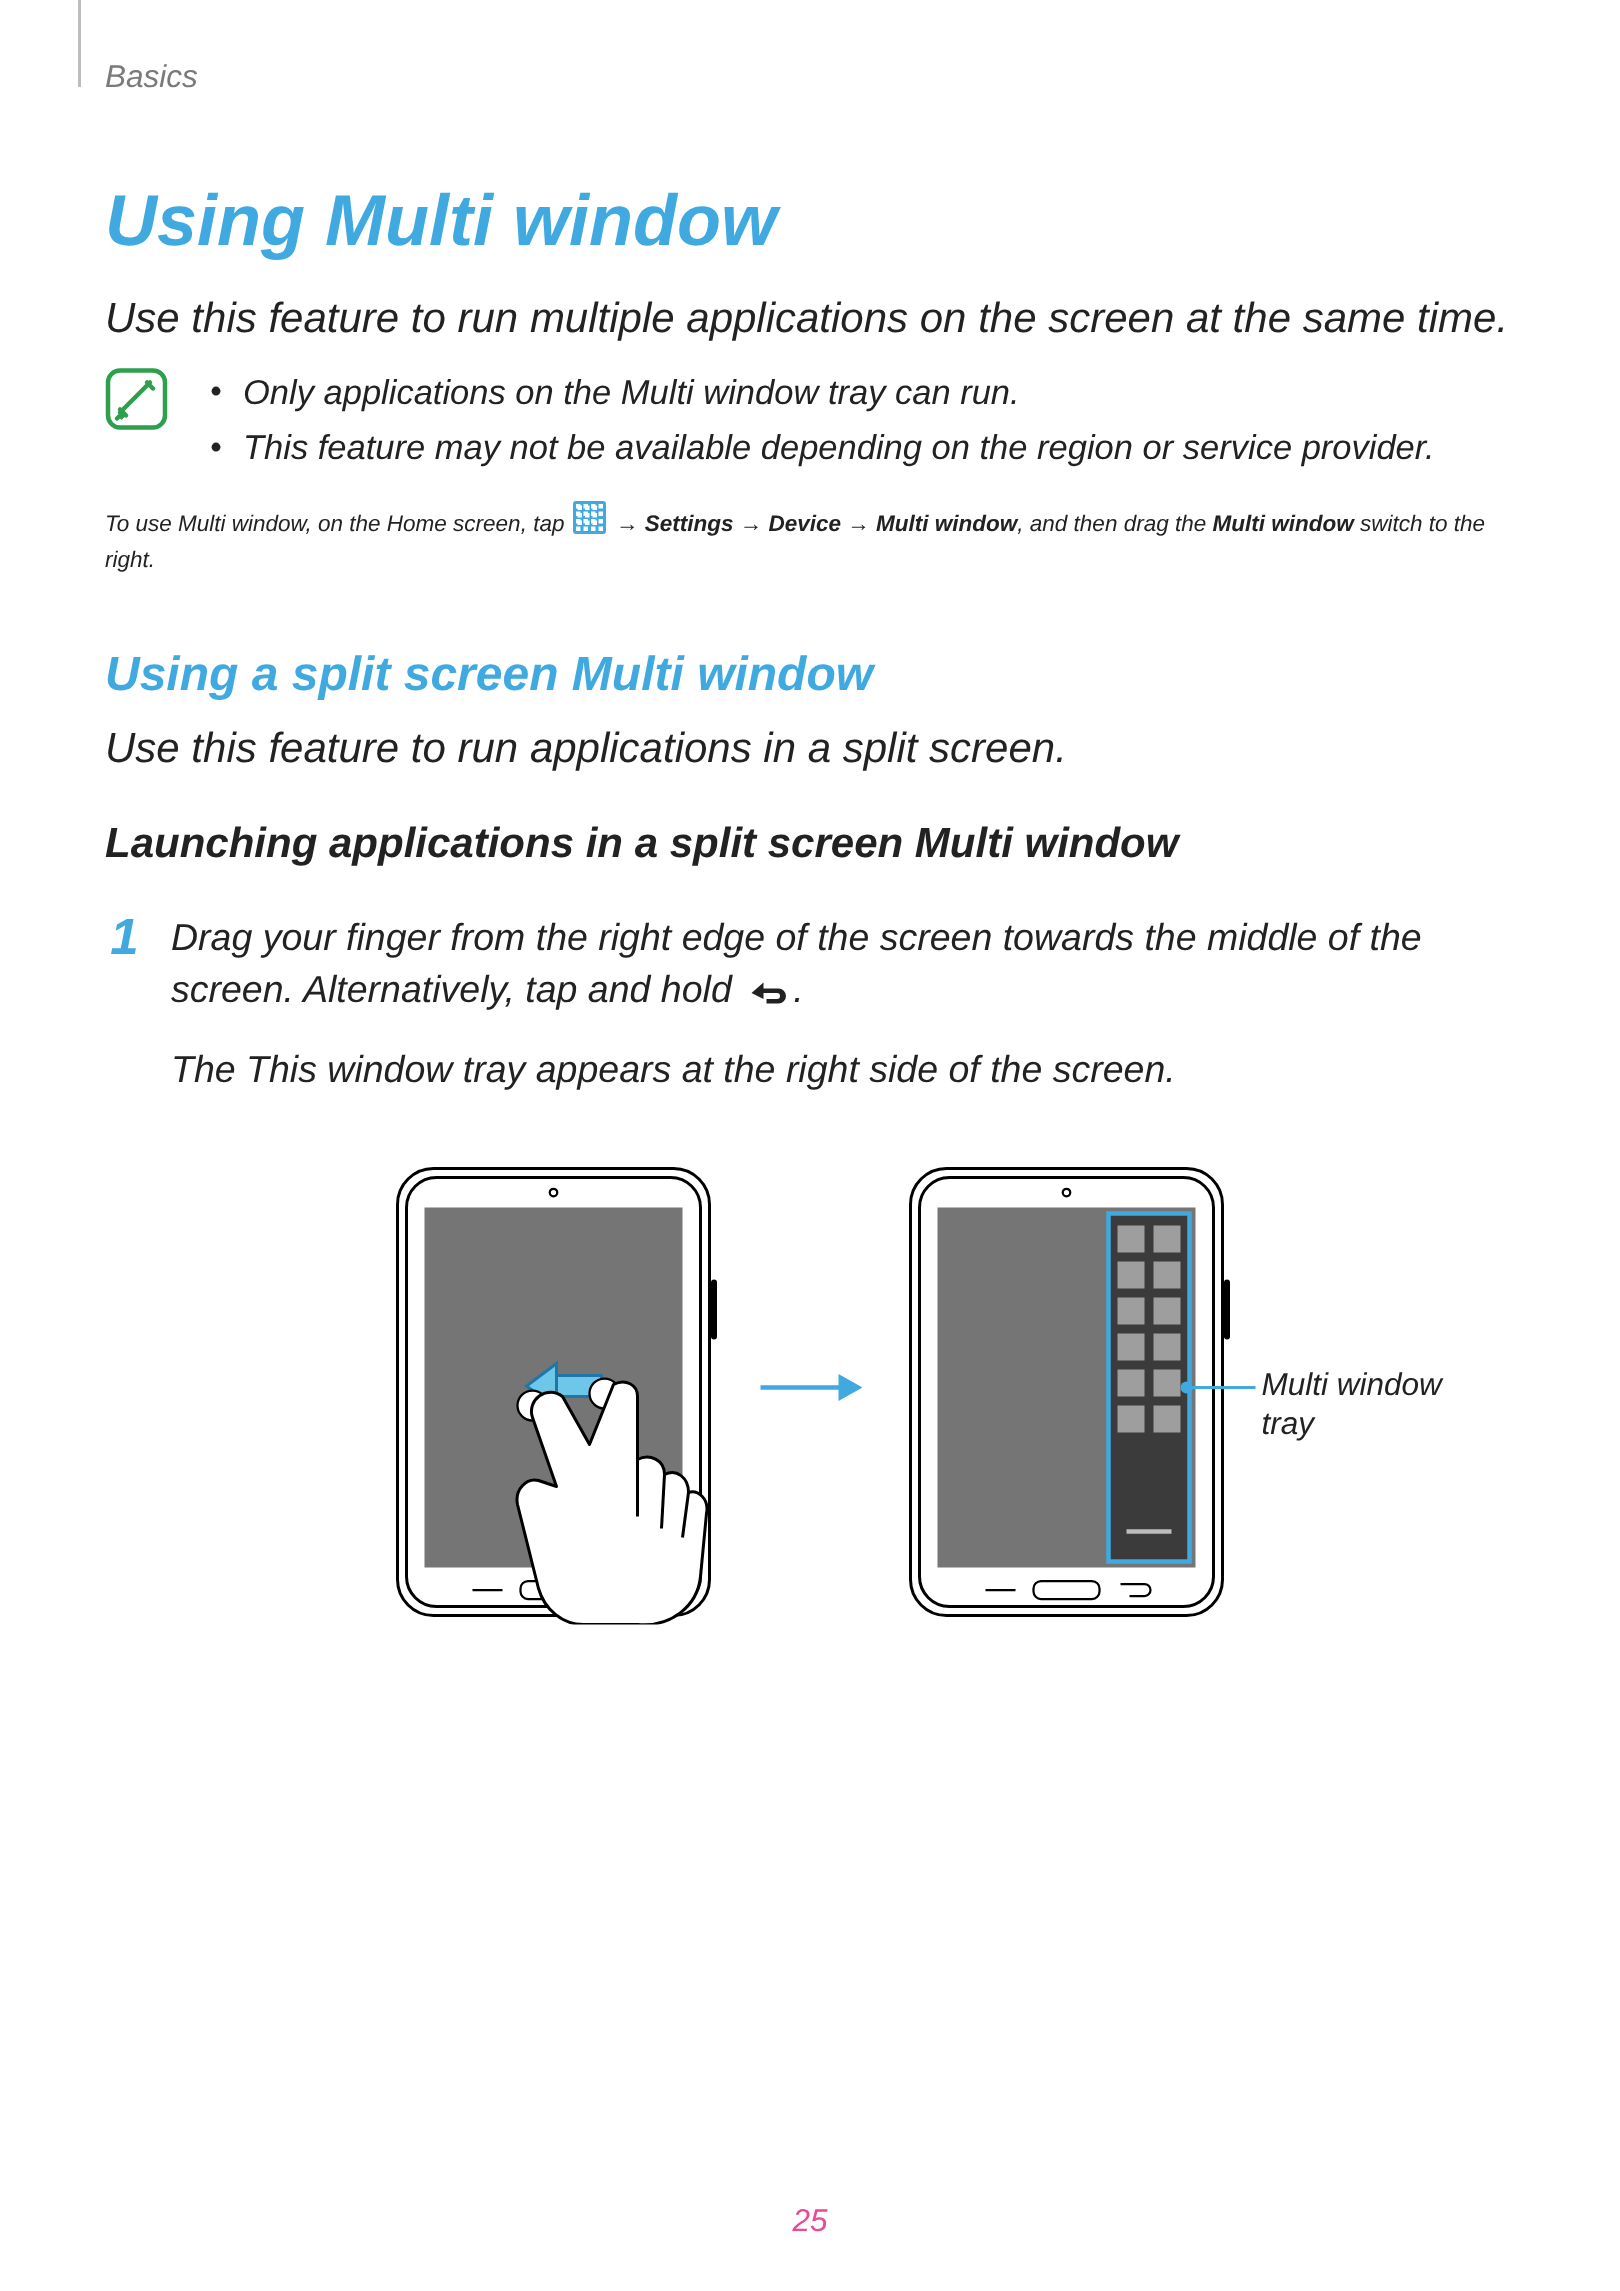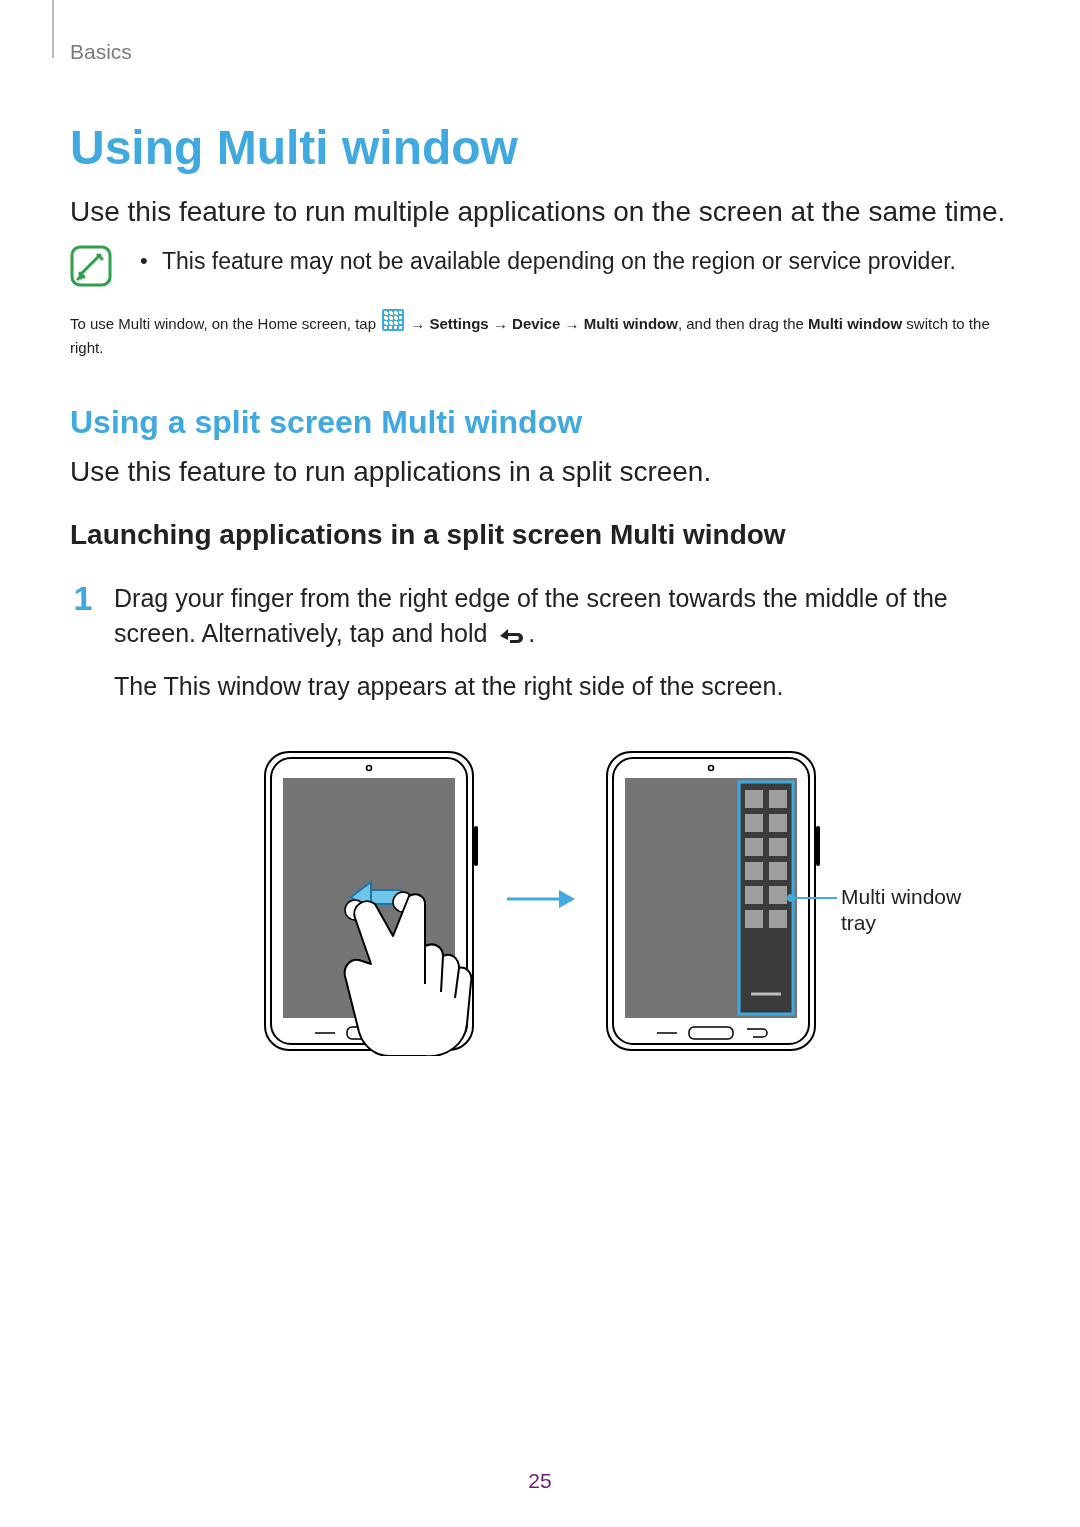--- a/index.html
+++ b/index.html
@@ -10,20 +10,21 @@
     height: 1527px;
     font-family: "Segoe UI", "Helvetica Neue", Arial, sans-serif;
     color: #222;
   }
   .page {
     position: relative;
     width: 1080px;
     height: 1527px;
     box-sizing: border-box;
     padding: 28px 70px 2px 70px;
+    font-style: italic;
   }
   .header-rule {
     position: absolute;
     left: 52px;
     top: 0;
     width: 2px;
     height: 58px;
     background: #bdbdbd;
   }
   .breadcrumb {
@@ -155,21 +156,21 @@
     width: 8px; height: 8px;
     background: #3fa9e0;
     border-radius: 50%;
   }
   .page-num {
     position: absolute;
     bottom: 34px;
     left: 0; right: 0;
     text-align: center;
     font-size: 21px;
-    color: #701a75;
+    color: #ec4899;
   }
 </style>
 </head>
 <body>
 
 <div class="page">
   <div class="header-rule"></div>
 
   <div class="breadcrumb">Basics</div>
 
@@ -179,20 +180,21 @@
 
   <div class="note-row">
     <span class="note-icon">
       <svg width="42" height="42" viewBox="0 0 42 42">
         <rect x="2" y="2" width="38" height="38" rx="8" ry="8" fill="none" stroke="#2e9f4d" stroke-width="3"></rect>
         <path d="M10 30 L30 10 M10 28 L14 32 M28 10 L32 14 M8 34 L12 30" stroke="#2e9f4d" stroke-width="3" fill="none" stroke-linecap="round"></path>
         <path d="M9 33 L13 29 L15 31 L11 35 Z" fill="#2e9f4d"></path>
       </svg>
     </span>
     <ul class="note-list">
+      <li>Only applications on the Multi window tray can run.</li>
       <li>This feature may not be available depending on the region or service provider.</li>
     </ul>
   </div>
 
   <p class="instruction">
     <span>To use Multi window, on the Home screen, tap </span>
     <span class="apps-icon">
       <svg width="22" height="22" viewBox="0 0 22 22">
         <rect x="0" y="0" width="22" height="22" rx="2" fill="#3fa9e0"></rect>
         <g fill="#fff">

